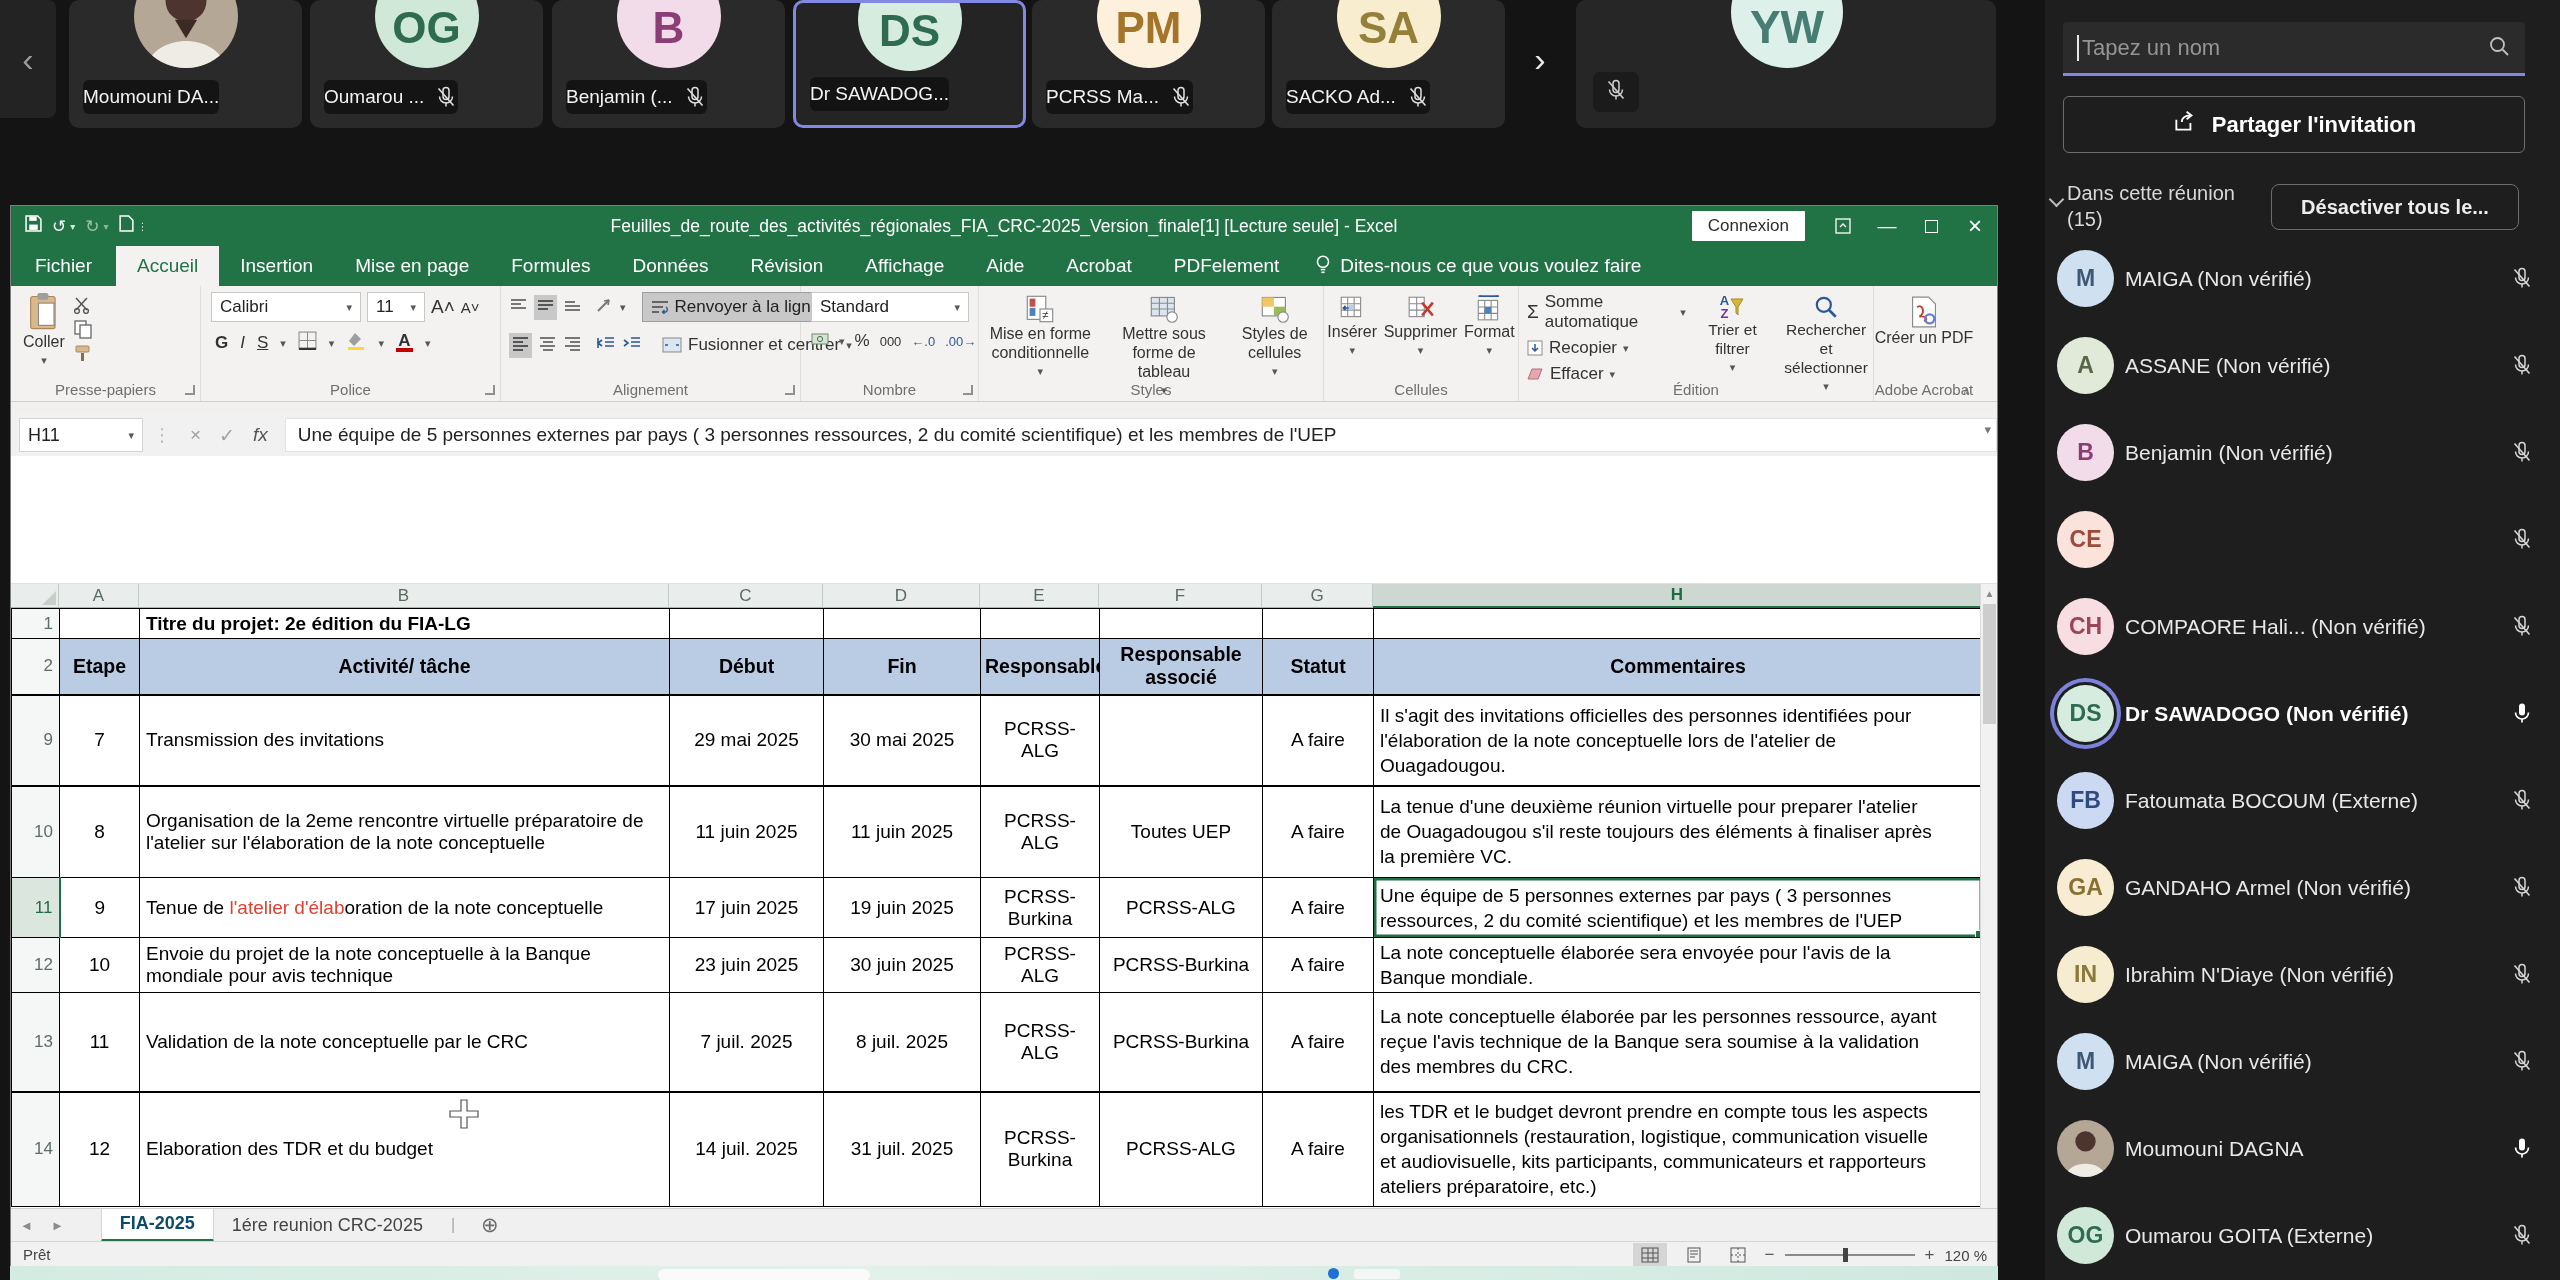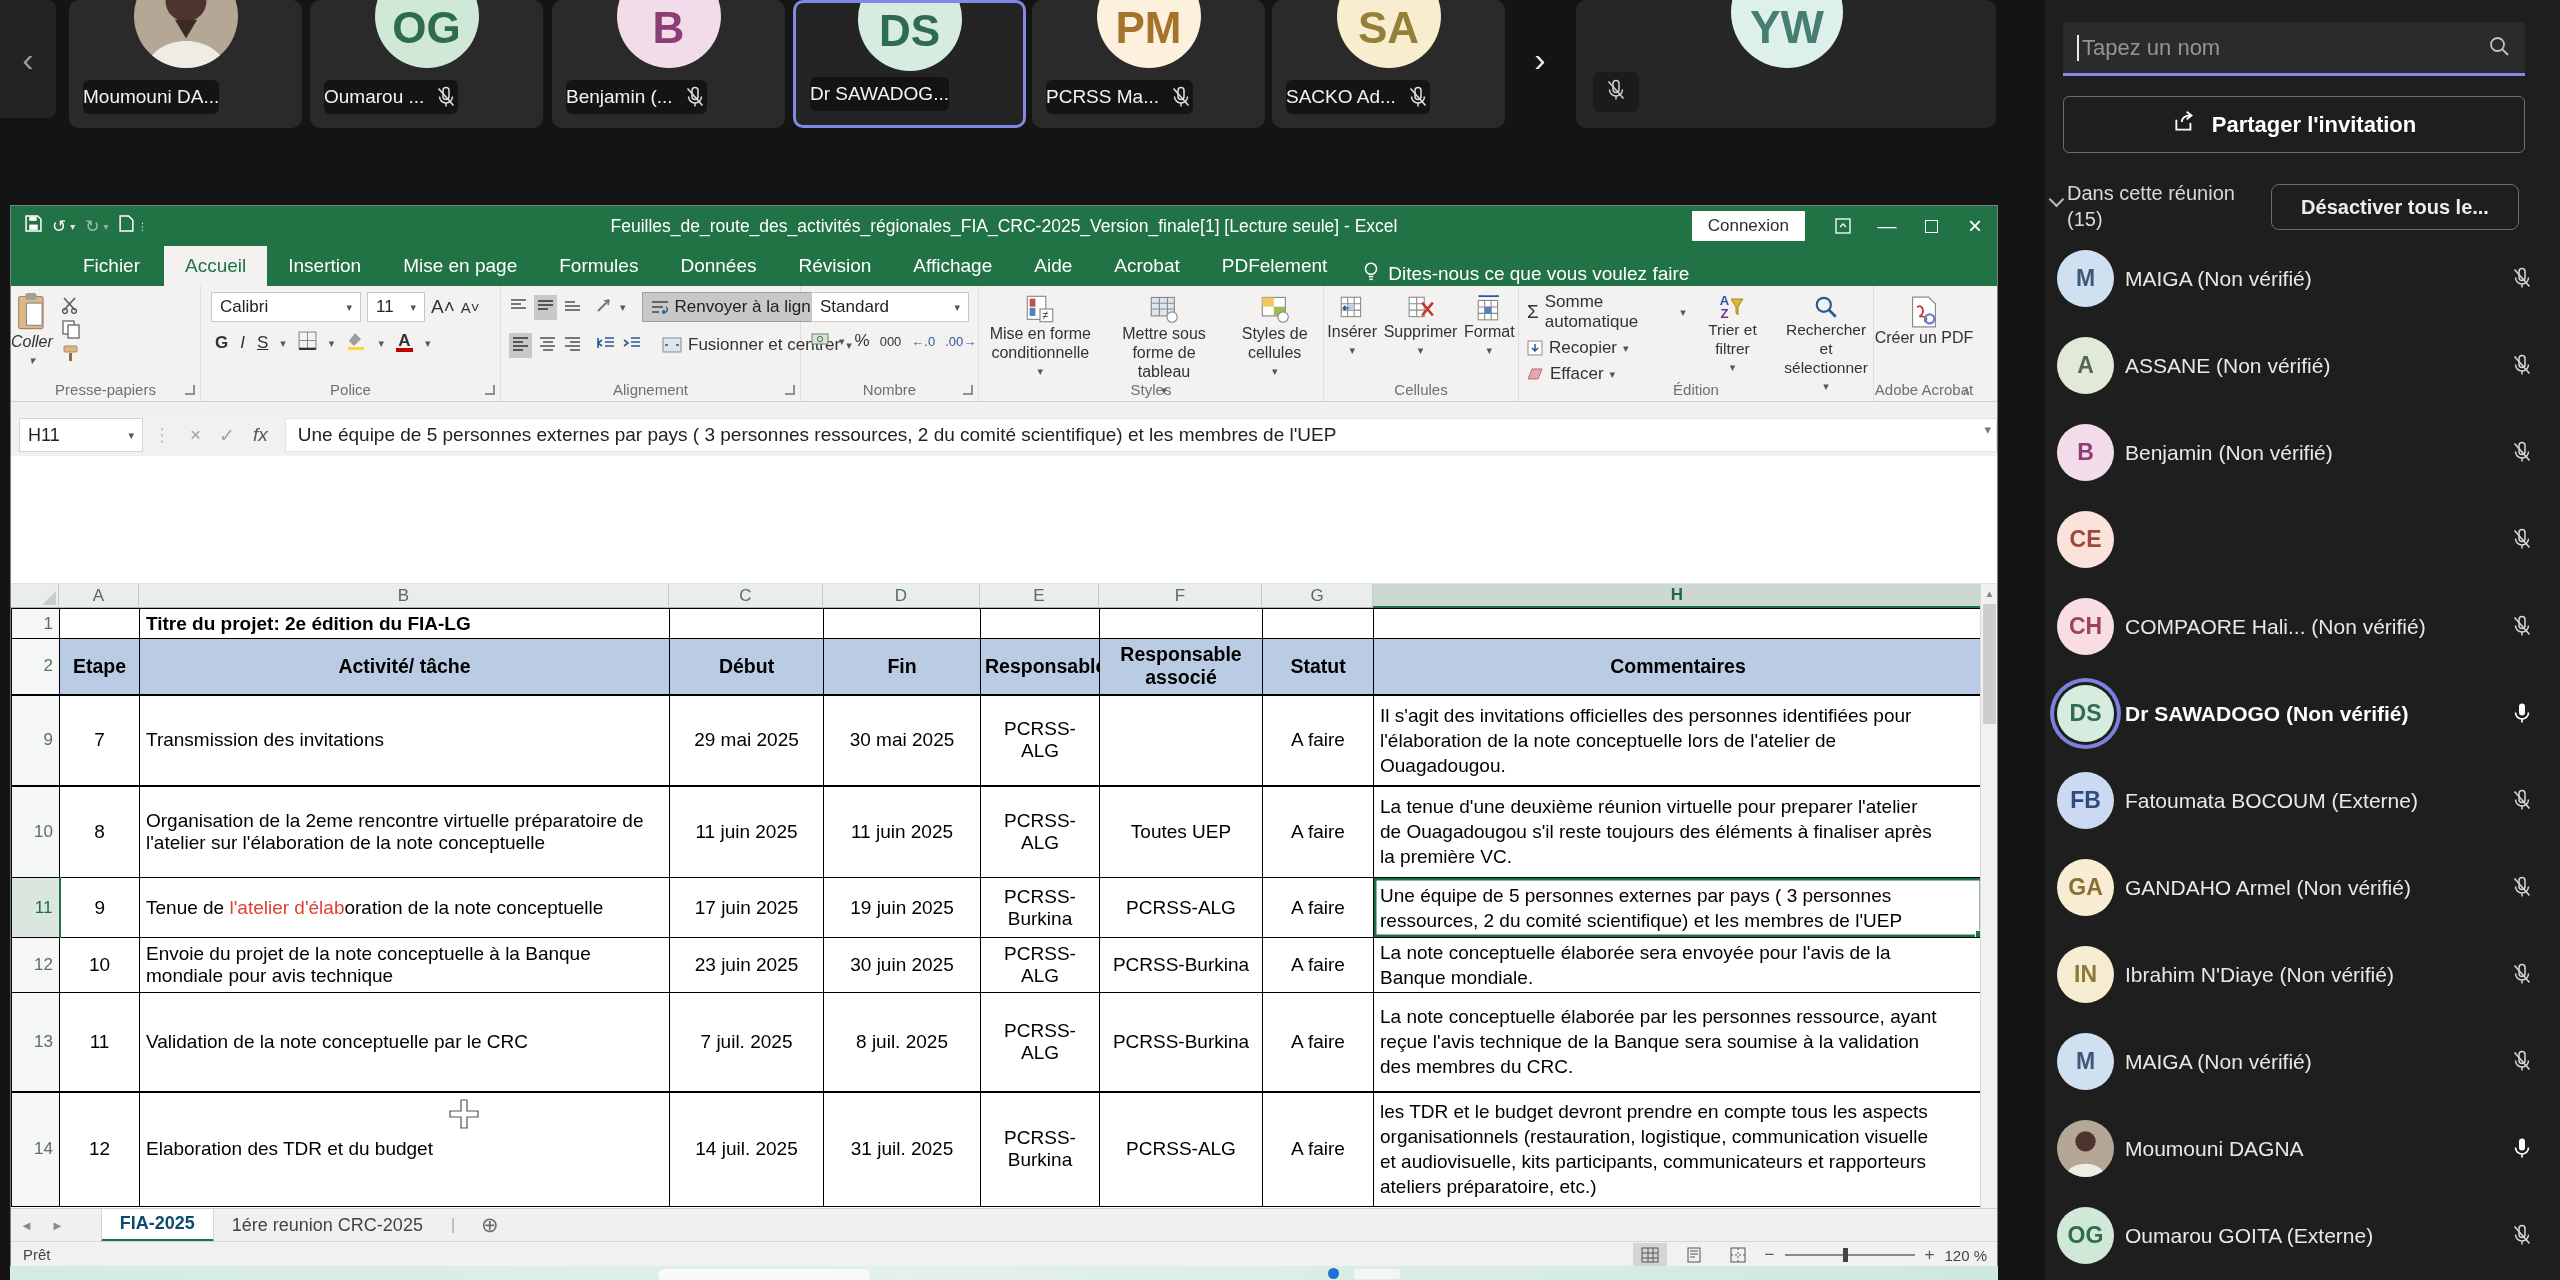--- a/index.html
+++ b/index.html
@@ -50,21 +50,21 @@
   .excel{position:absolute;left:10px;top:205px;width:1988px;height:1061px;background:#f1f0ef;border:1px solid #7d7d7d;border-bottom:none;}
   .xl-titlebar{position:absolute;left:0;top:0;width:100%;height:40px;background:#217346;display:flex;align-items:center;color:#fff;}
   .qat{display:flex;align-items:center;gap:10px;margin-left:14px;font-size:17px;}
   .qat .dd{font-size:10px;margin-left:-6px;color:#dfeae4;}
   .qat .dim{opacity:.55;}
   .xl-title{position:absolute;left:0;width:100%;text-align:center;font-size:17.5px;color:#fff;pointer-events:none;}
   .tb-right{position:absolute;right:0;top:0;height:40px;display:flex;align-items:center;gap:0;}
   .connexion{background:#fff;color:#2d2d2d;font-size:17px;height:30px;padding:0 16px;display:flex;align-items:center;margin-right:16px;border-radius:1px;}
   .winbtn{width:44px;height:40px;display:flex;align-items:center;justify-content:center;color:#fff;font-size:19px;}
   .restore-ico{width:13px;height:13px;border:1.5px solid #fff;position:relative;}
-  .xl-tabs{position:absolute;left:0;top:40px;width:100%;height:40px;background:#217346;display:flex;align-items:flex-end;color:#fff;padding-left:48px;}
+  .xl-tabs{position:absolute;left:0;top:40px;width:100%;height:40px;background:#217346;display:flex;color:#fff;}
   .rtab{padding:9px 21px;font-size:19px;height:40px;display:flex;align-items:center;white-space:nowrap;}
   .rtab.file{padding:9px 24px;}
   .rtab.active{background:#f3f2f1;color:#217346;}
   .tellme{display:flex;align-items:center;gap:8px;margin-left:14px;font-size:19px;}
   .xl-share{position:absolute;right:16px;top:40px;height:40px;display:flex;align-items:center;gap:8px;font-size:19px;color:#fff;}
   .ribbon{position:absolute;left:0;top:80px;width:100%;height:116px;background:#f3f2f1;border-bottom:1px solid #d2d0ce;display:flex;}
   .rgroup{position:relative;height:100%;border-right:1px solid #e0dedc;padding-top:6px;}
   .rg-label{position:absolute;bottom:3px;left:0;width:100%;text-align:center;font-size:15px;color:#6f6f6f;white-space:nowrap;}
   .launcher{position:absolute;right:5px;bottom:6px;width:10px;height:10px;border-right:2px solid #8f8f8f;border-bottom:2px solid #8f8f8f;}
   .bigbtn{display:flex;flex-direction:column;align-items:center;color:#333;font-size:16px;text-align:center;line-height:19px;}
@@ -489,21 +489,21 @@
               <path d="M3 17 C3.5 12 14.5 12 15 17" fill="none" stroke="#fff" stroke-width="1.4"></path>
               <line x1="15" y1="13" x2="19" y2="13" stroke="#fff" stroke-width="1.4"></line>
               <line x1="17" y1="11" x2="17" y2="15" stroke="#fff" stroke-width="1.4"></line>
             </svg></span>
         <span>Partager</span>
       </div>
     </div>
 
     <div class="ribbon">
       <div class="rgroup" style="width:190px;">
-        <div style="display:flex;gap:8px;font-style:italic;">
+        <div style="display:flex;gap:8px;padding-left:12px;">
           <div class="bigbtn">
             <svg width="34" height="40" viewBox="0 0 30 36">
                 <rect x="3" y="4" width="22" height="29" rx="2" fill="#d9b98a" stroke="#a8885c"></rect>
                 <rect x="9" y="1" width="10" height="6" rx="2" fill="#9e9e9e"></rect>
                 <rect x="10" y="10" width="14" height="20" fill="#fff" stroke="#8a8a8a"></rect>
               </svg>
             <span>Coller</span>
               <span class="caret">▾</span>
           </div>
           <div style="display:flex;flex-direction:column;gap:5px;padding-top:4px;">

